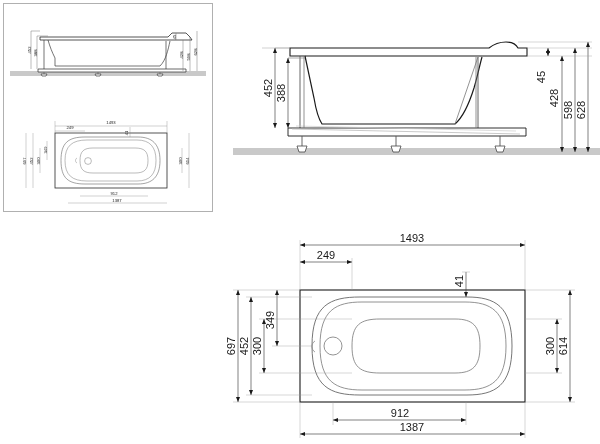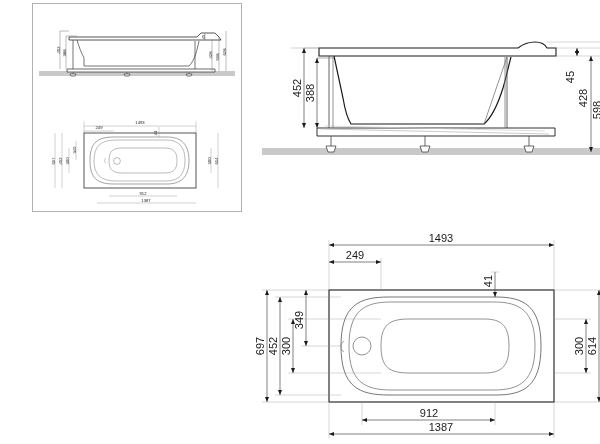--- a/index.html
+++ b/index.html
@@ -1,18 +1,18 @@
 <!DOCTYPE html>
 <html><head>
 <meta charset="utf-8">
 <style>
   html,body{margin:0;padding:0;background:#ffffff;}
   body{width:600px;height:444px;position:relative;overflow:hidden;
        font-family:"Liberation Sans",sans-serif;color:#000;}
-  .stage{position:absolute;left:0;top:0;width:476px;height:444px;margin-left:29px;}
+  .stage{position:absolute;left:0;top:0;width:476px;height:444px;}
   svg{display:block;}
   text{font-family:"Liberation Sans",sans-serif;fill:#1a1a1a;}
 </style>
 </head>
 <body>
 
 <div class="stage">
 <svg width="600" height="444" viewBox="0 0 600 444">
 
   <rect x="0" y="0" width="600" height="444" fill="#ffffff"></rect>

